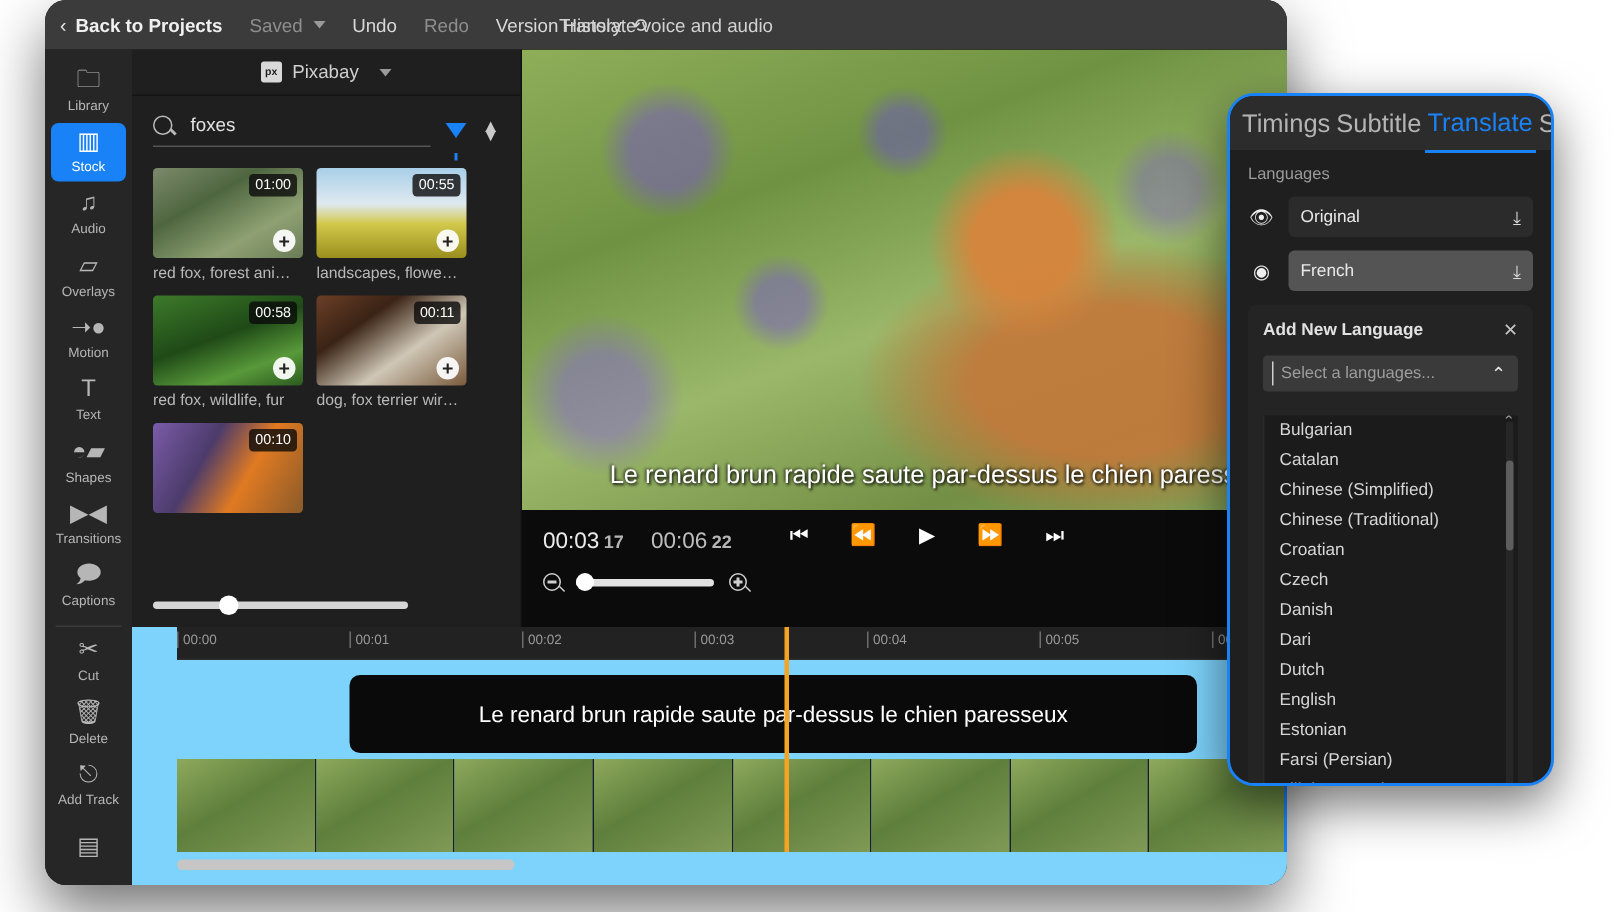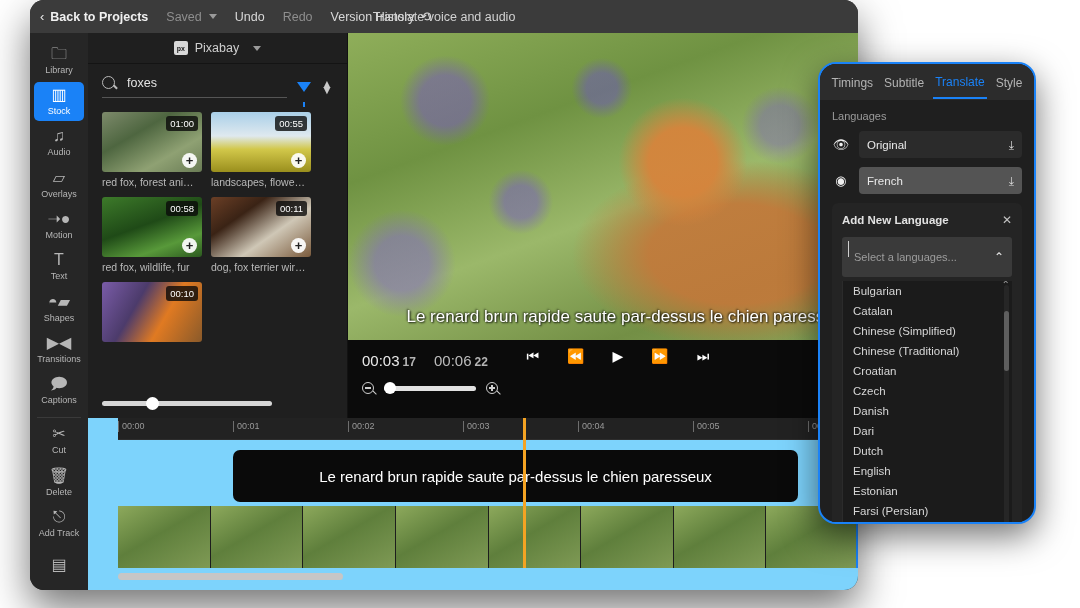--- a/index.html
+++ b/index.html
@@ -65,21 +65,21 @@
   }
   .stock-head {
     height:31px; display:flex; align-items:center; justify-content:center;
     border-bottom:1px solid #141414; gap:7px; color:#cfcfcf; font-size:12.5px;
   }
   .px-badge {
     width:14px;height:14px;background:#d9d9d9;color:#1b1b1b;border-radius:2px;
     font-size:7px;font-weight:bold;display:flex;align-items:center;justify-content:center;
   }
   .search-row { display:flex; align-items:center; padding: 12px 14px 0 14px; gap:10px; }
-  .search-box { flex:1; display:flex; align-items:flex-start; gap:12px;
+  .search-box { flex:1; display:flex; align-items:flex-end; gap:12px;
                 border-bottom:1px solid #555; padding-bottom:7px; }
   .mag { width:13px;height:13px;border:1.6px solid #b9b9b9;border-radius:50%;
          position:relative; flex:none; }
   .mag::after{content:"";position:absolute;width:5px;height:1.6px;background:#b9b9b9;
               right:-4px;bottom:0px;transform:rotate(45deg);}
   .search-val { color:#e3e3e3; font-size:12.5px; }
   .funnel { width:0;height:0;border-left:7px solid transparent;border-right:7px solid transparent;
             border-top:10px solid #1a82f7; position:relative; }
   .funnel::after{content:"";position:absolute;left:-1px;top:10px;width:2px;height:5px;background:#1a82f7;}
   .sorter { color:#c9c9c9; font-size:12px; line-height:6px; text-align:center;}
@@ -145,44 +145,44 @@
   .blue-edge { position:absolute; right:0px; top:0px; width:2px; height:150px; background:#1a82f7; }
 
   
   .tpanel {
     position:absolute; left:818px; top:62px; width:218px; height:462px;
     background:#1f1f1f; border:2.5px solid #1a82f7; border-radius:18px;
     overflow:hidden; box-shadow: 0 12px 34px rgba(0,0,0,.55);
   }
   .tabs { height:36px; background:#2c2c2c; display:flex; align-items:center;
           justify-content:space-around; padding: 0 6px; }
-  .tab { font-size:12px; color:#b4b4b4; padding: 9px 2px 8px 2px; }
+  .tab { font-size:17px; color:#b4b4b4; padding: 9px 2px 8px 2px; }
   .tab.active { color:#1a82f7; border-bottom:2.5px solid #1a82f7; }
   .tbody { padding: 10px 12px 0 12px; }
   .sect-label { font-size:11px; color:#9b9b9b; margin-bottom:9px; }
   .lang-row { display:flex; align-items:center; gap:9px; margin-bottom:9px; }
   .eye { width:18px; text-align:center; color:#efefef; font-size:13px; flex:none;}
   .lang-field {
     flex:1; height:27px; border-radius:4px; display:flex; align-items:center;
     padding: 0 8px; font-size:11.5px; color:#e9e9e9;
   }
   .lang-field.dim { background:#2b2b2b; }
   .lang-field.sel { background:#545454; }
   .dl { margin-left:auto; font-size:12px; color:#dcdcdc; }
   .addbox { margin-top:6px; background:#242424; border-radius:6px; padding:10px 10px 0 10px; }
   .addhead { display:flex; align-items:center; font-size:11.5px; color:#e2e2e2; font-weight:bold;}
   .xbtn { margin-left:auto; color:#c3c3c3; font-size:12px; font-weight:normal;}
   .selectbar {
-    margin-top:10px; height:40px; background:#3a3a3a; border-radius:3px;
+    margin-top:10px; height:24px; background:#3a3a3a; border-radius:3px;
     display:flex; align-items:center; padding:0 8px; font-size:11px; color:#9d9d9d;
     position:relative;
   }
   .selectbar .chevup { margin-left:auto; color:#e6e6e6; font-size:12px; }
   .caretbar { position:absolute; left:6px; top:4px; width:1px; height:16px; background:#cfcfcf;}
-  .lglist { margin-top:4px; background:#1b1b1b; height:262px; overflow:hidden; position:relative;
+  .lglist { margin-top:16px; background:#1b1b1b; height:262px; overflow:hidden; position:relative;
             border-left:1px solid #2b2b2b; }
   .lgitem { padding: 4px 10px; font-size:11.5px; color:#d6d6d6; }
   .lgscroll { position:absolute; right:3px; top:4px; width:5px; height:254px; background:#262626; border-radius:3px;}
   .lgscroll .th { position:absolute; top:26px; width:5px; height:60px; background:#5e5e5e; border-radius:3px;}
   .lgcaret { position:absolute; right:2px; top:-2px; color:#9d9d9d; font-size:10px;}
 </style>
 </head>
 <body>
 
 <div id="root">

